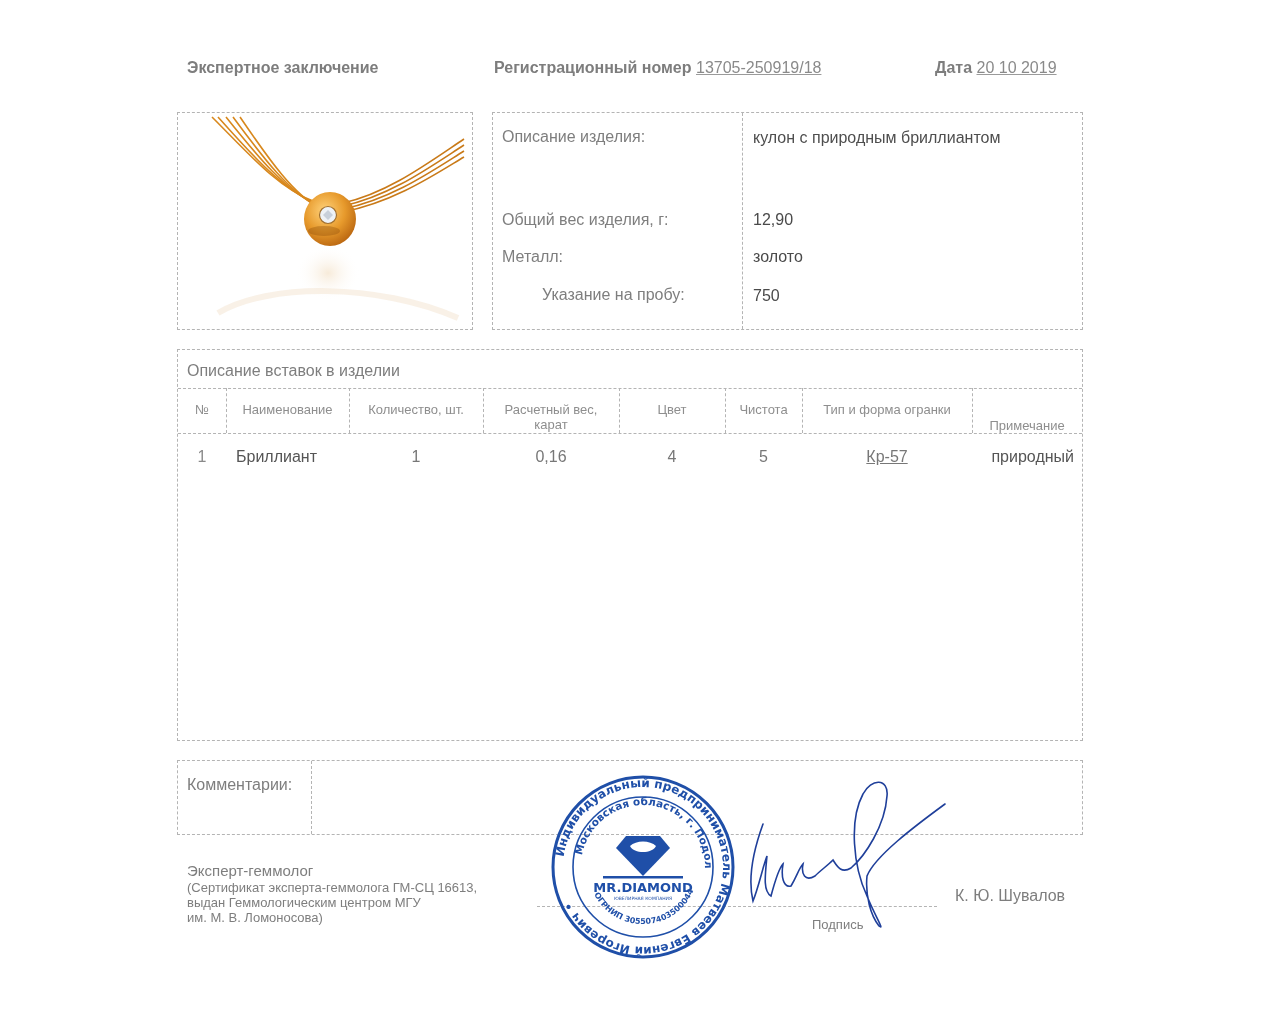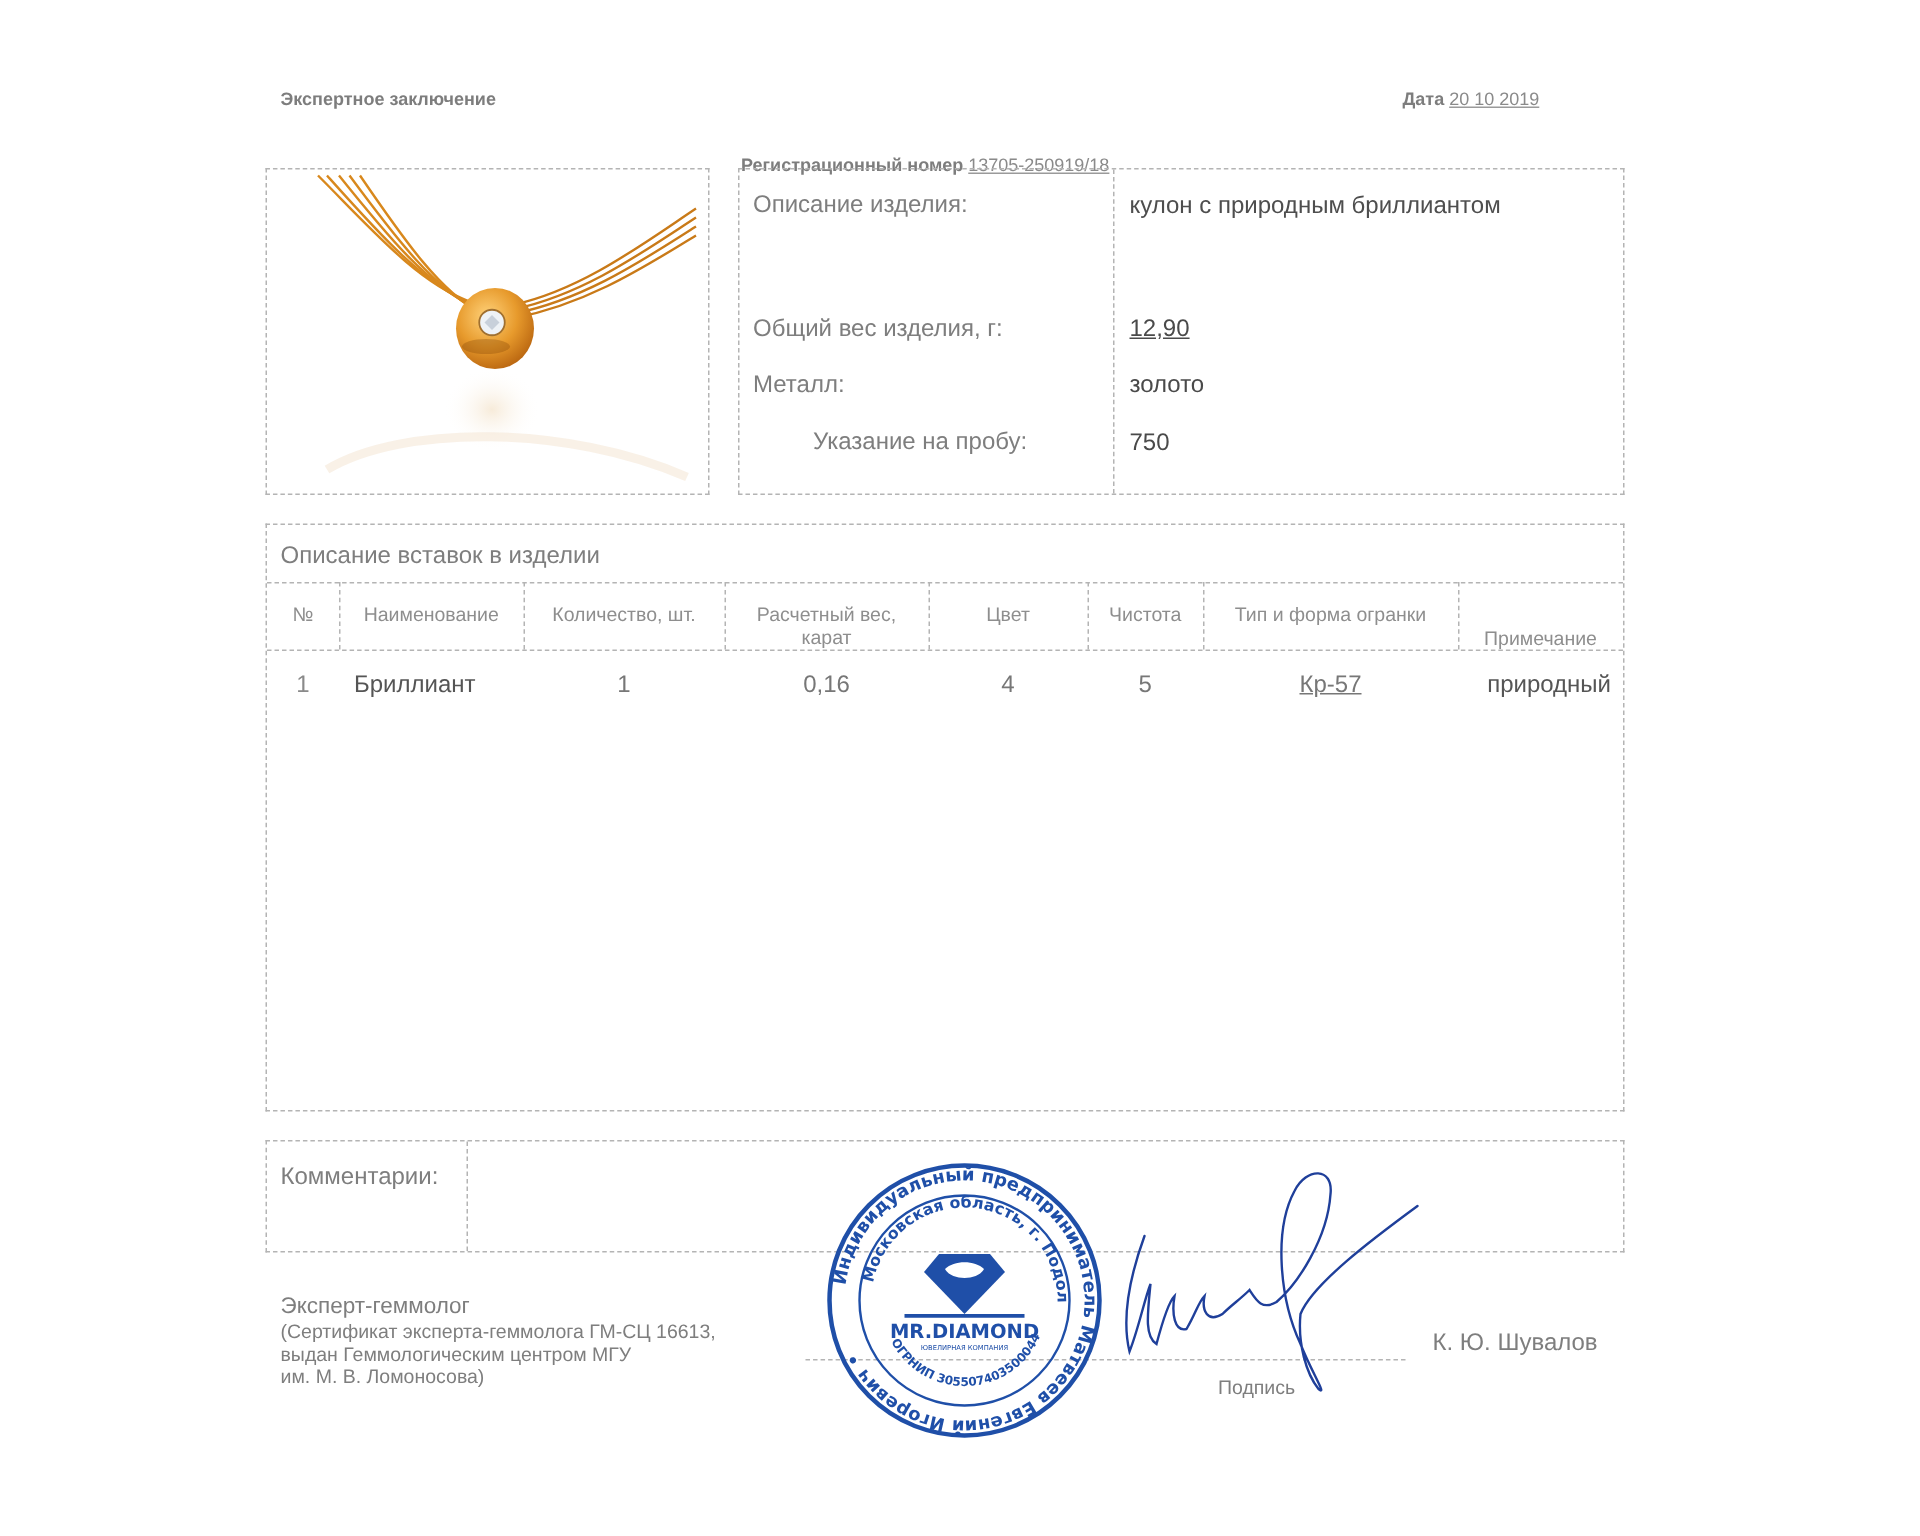--- a/index.html
+++ b/index.html
@@ -1,34 +1,34 @@
 <!DOCTYPE html>
 <html><head>
 <meta charset="utf-8">
 <style>
   html, body { margin:0; padding:0; background:#ffffff; }
   body { width:1280px; height:1024px; position:relative; overflow:hidden;
          font-family:"Liberation Sans", "DejaVu Sans", sans-serif; color:#7a7a7a; }
   .abs { position:absolute; }
   .dash { border:1px dashed #b4b4b4; box-sizing:border-box; }
-  .hdr { font-size:12px; font-weight:bold; color:#7d7d7d; top:59px; white-space:nowrap; }
+  .hdr { font-size:16px; font-weight:bold; color:#7d7d7d; top:59px; white-space:nowrap; }
   .hdr .val { font-weight:normal; color:#8a8a8a; text-decoration:underline; text-decoration-color:#9a9a9a; }
   .lbl { font-size:16px; color:#7e7e7e; white-space:nowrap; }
   .val2 { font-size:16px; color:#4a4a4a; white-space:nowrap; }
   .th { font-size:13px; color:#8e8e8e; text-align:center; line-height:15px; }
   .td { font-size:16px; color:#555; text-align:center; white-space:nowrap; }
   .vline { position:absolute; top:0; bottom:0; border-left:1px dashed #b4b4b4; }
   .hline { position:absolute; left:0; right:0; border-top:1px dashed #b4b4b4; }
   .small { font-size:13px; color:#7e7e7e; line-height:15px; }
 </style>
 </head>
 <body>
 
 <div class="abs hdr" style="left:187px;">Экспертное заключение</div>
-<div class="abs hdr" style="left:494px;margin-top:44px;">
+<div class="abs hdr" style="left:494px;">
   <span>Регистрационный номер</span>
   <span class="val">13705-250919/18</span>
 </div>
 <div class="abs hdr" style="left:935px;">
   <span>Дата</span>
   <span class="val">20 10 2019</span>
 </div>
 
 <div class="abs dash" style="left:177px; top:112px; width:296px; height:218px; overflow:hidden;">
   <svg width="294" height="216" viewBox="0 0 294 216">
@@ -67,21 +67,21 @@
     <ellipse cx="150" cy="160" rx="32" ry="28" fill="url(#refl)"></ellipse>
     <path d="M40 200 C90 170, 200 170, 280 205" fill="none" stroke="#f3e4cf" stroke-width="6" opacity="0.5"></path>
   </svg>
 </div>
 
 <div class="abs dash" style="left:492px; top:112px; width:591px; height:218px;">
   <div class="vline" style="left:249px;"></div>
   <div class="abs lbl" style="left:9px; top:15px;">Описание изделия:</div>
   <div class="abs val2" style="left:260px; top:16px; color:#4e4e4e;">кулон с природным бриллиантом</div>
   <div class="abs lbl" style="left:9px; top:98px;">Общий вес изделия, г:</div>
-  <div class="abs val2" style="left:260px; top:98px;text-decoration:underline;">12,90</div>
+  <div class="abs val2" style="left:260px; top:98px;">12,90</div>
   <div class="abs lbl" style="left:9px; top:135px;">Металл:</div>
   <div class="abs val2" style="left:260px; top:135px;">золото</div>
   <div class="abs lbl" style="left:9px; top:173px;margin-left:40px;">Указание на пробу:</div>
   <div class="abs val2" style="left:260px; top:174px;">750</div>
 </div>
 
 <div class="abs dash" style="left:177px; top:349px; width:906px; height:392px;">
   <div class="abs lbl" style="left:9px; top:12px;">Описание вставок в изделии</div>
   <div class="hline" style="top:38px;"></div>
   <div class="hline" style="top:83px;"></div>

